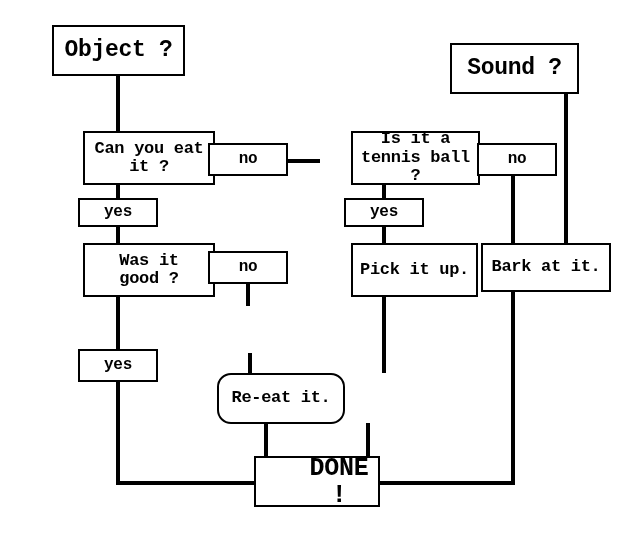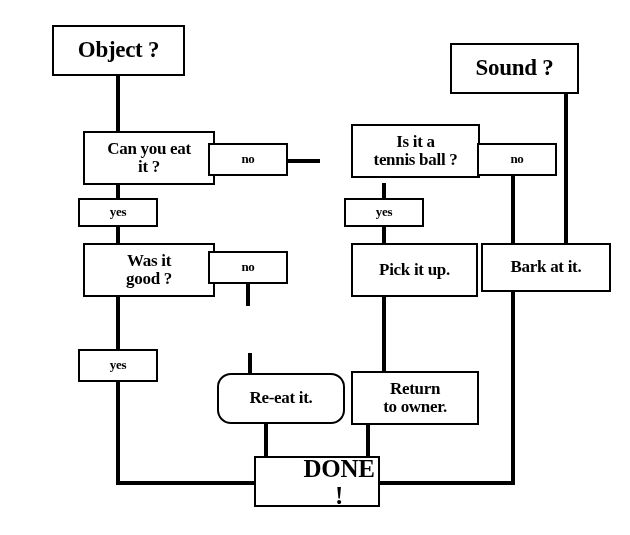--- a/index.html
+++ b/index.html
@@ -5,21 +5,21 @@
   html, body {
     margin: 0;
     padding: 0;
     background: #ffffff;
   }
   #canvas {
     position: relative;
     width: 630px;
     height: 535px;
     background: #ffffff;
-    font-family: Liberation Serif, serif;
+    font-family: Liberation Mono, monospace;
     overflow: hidden;
   }
   .node {
     position: absolute;
     box-sizing: border-box;
     background: #ffffff;
     border: 2px solid #000000;
     display: flex;
     align-items: center;
     justify-content: center;
@@ -28,21 +28,21 @@
     font-weight: bold;
     line-height: 1.08;
     letter-spacing: -0.3px;
     z-index: 5;
     white-space: pre-line;
     font-stretch: condensed;
     transform-origin: center;
   }
   .node.big   { font-size: 23px; }
   .node.mid   { font-size: 17px; margin-left: 31px; }
-  .node.small { font-size: 13px; }
+  .node.small { font-size: 16px; }
   .node.done  { font-size: 25px; }
 
   .edge {
     position: absolute;
     background: #000000;
     z-index: 1;
   }
   .edge.v { width: 4px; }
   .edge.h { height: 4px; }
 </style>
@@ -97,39 +97,37 @@
 
   <div class="node big" style="left:450px; top:43px; width:129px; height:51px;text-align:right;">Sound ?</div>
 
   <div class="node mid" style="left:52px; top:131px; width:132px; height:54px;">Can you eat
 it ?</div>
 
   <div class="node small" style="left:208px; top:143px; width:80px; height:33px;">no</div>
 
   <div class="node small" style="left:78px; top:198px; width:80px; height:29px;">yes</div>
 
-  <div class="node mid" style="left:320px; top:124px; width:129px; height:54px;">Is it a
+  <div class="node mid" style="left:320px; top:131px; width:129px; height:54px;">Is it a
 tennis ball ?</div>
 
   <div class="node small" style="left:477px; top:143px; width:80px; height:33px;">no</div>
 
   <div class="node small" style="left:344px; top:198px; width:80px; height:29px;">yes</div>
 
   <div class="node mid" style="left:52px; top:243px; width:132px; height:54px;text-align:center;">Was it
 good ?</div>
 
   <div class="node small" style="left:208px; top:251px; width:80px; height:33px;">no</div>
 
   <div class="node small" style="left:78px; top:349px; width:80px; height:33px;">yes</div>
 
   <div class="node mid" style="left:320px; top:243px; width:127px; height:54px;">Pick it up.</div>
 
   <div class="node mid" style="left:450px; top:243px; width:130px; height:49px;">Bark at it.</div>
 
 
   <div class="node mid" style="left:186px; top:373px; width:128px; height:51px;border-radius:14px;">Re-eat it.</div>
 
-  <div class="node mid" style="left:320px; top:371px; width:128px; height:54px;">Return
-to owner.</div>
 
   <div class="node done" style="left:254px; top:456px; width:126px; height:51px;padding-left:44px;">DONE !</div>
 
 </div>
 
 </body></html>

